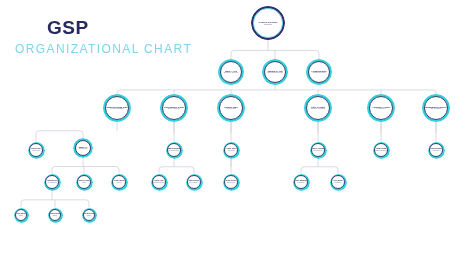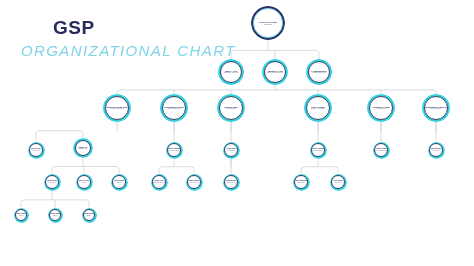--- a/index.html
+++ b/index.html
@@ -18,45 +18,44 @@
   #canvas {
     position: absolute;
     left: 0; top: 0;
     width: 474px;
     height: 266px;
   }
 
   
   .header {
     position: absolute;
-    left: 9px; top: 0;
+    left: 3px; top: 0;
     width: 200px;
     height: 62px;
     padding-left: 8px;
   }
   .brand {
     position: absolute;
     left: 44px;
     top: 18px;
     font-size: 19px;
     font-weight: bold;
     letter-spacing: 0.5px;
     color: #262a5e;
     line-height: 1;
   }
   .subtitle {
     position: absolute;
     left: 12px;
     top: 43px;
-    font-size: 15px;
+    font-size: 12px;
     letter-spacing: 1.4px;
     color: #7fd4e8;
     line-height: 1;
     white-space: nowrap;
-    font-style: italic;
   }
 
   
   #links {
     position: absolute;
     left: 0; top: 0;
     width: 474px;
     height: 266px;
     pointer-events: none;
   }

